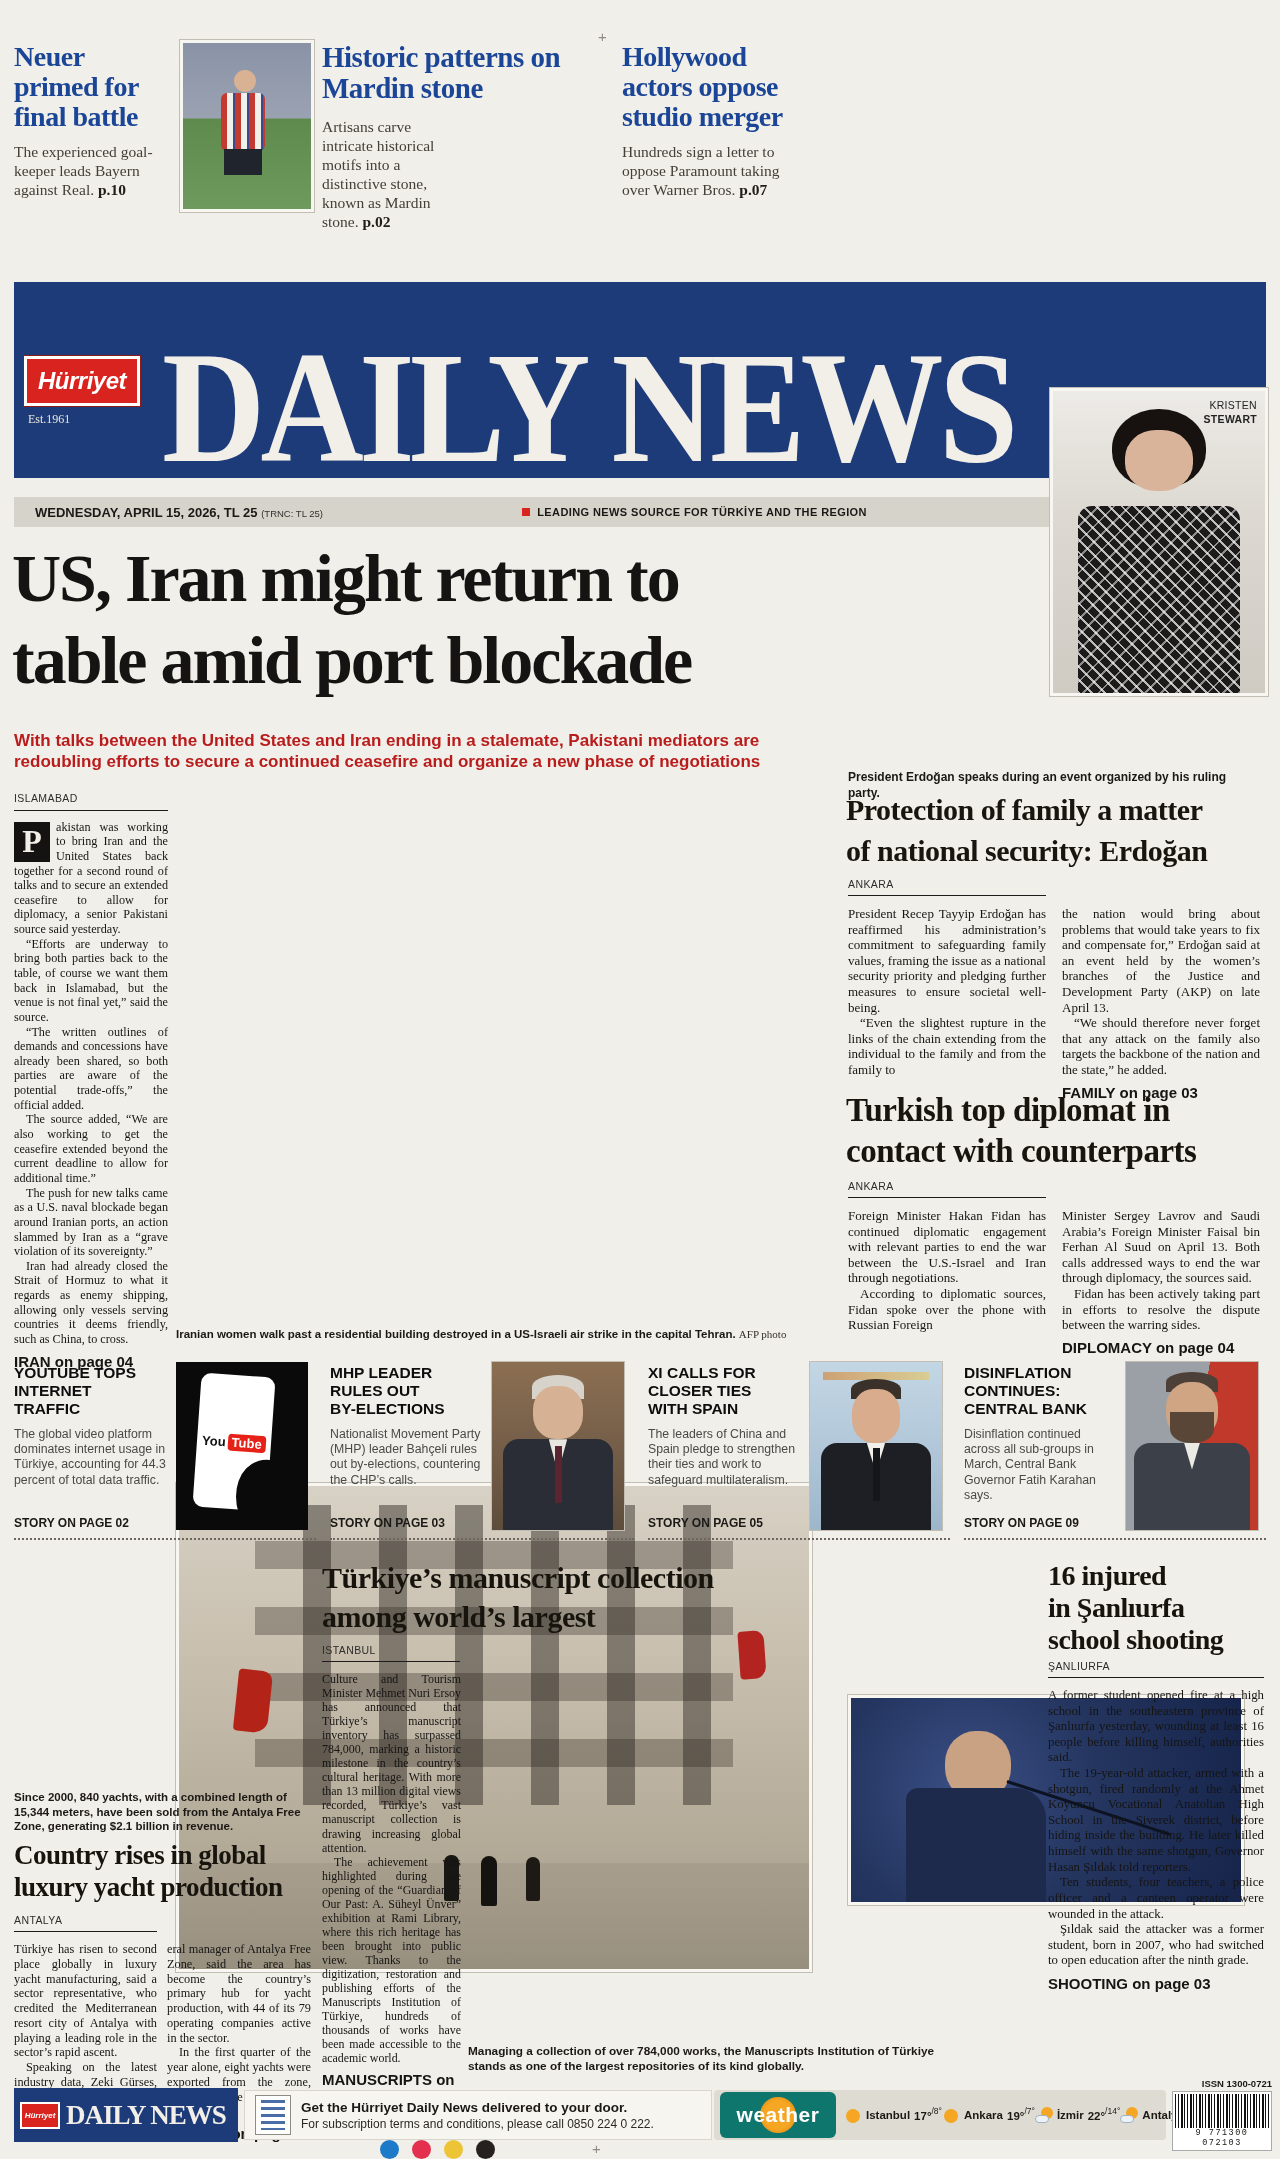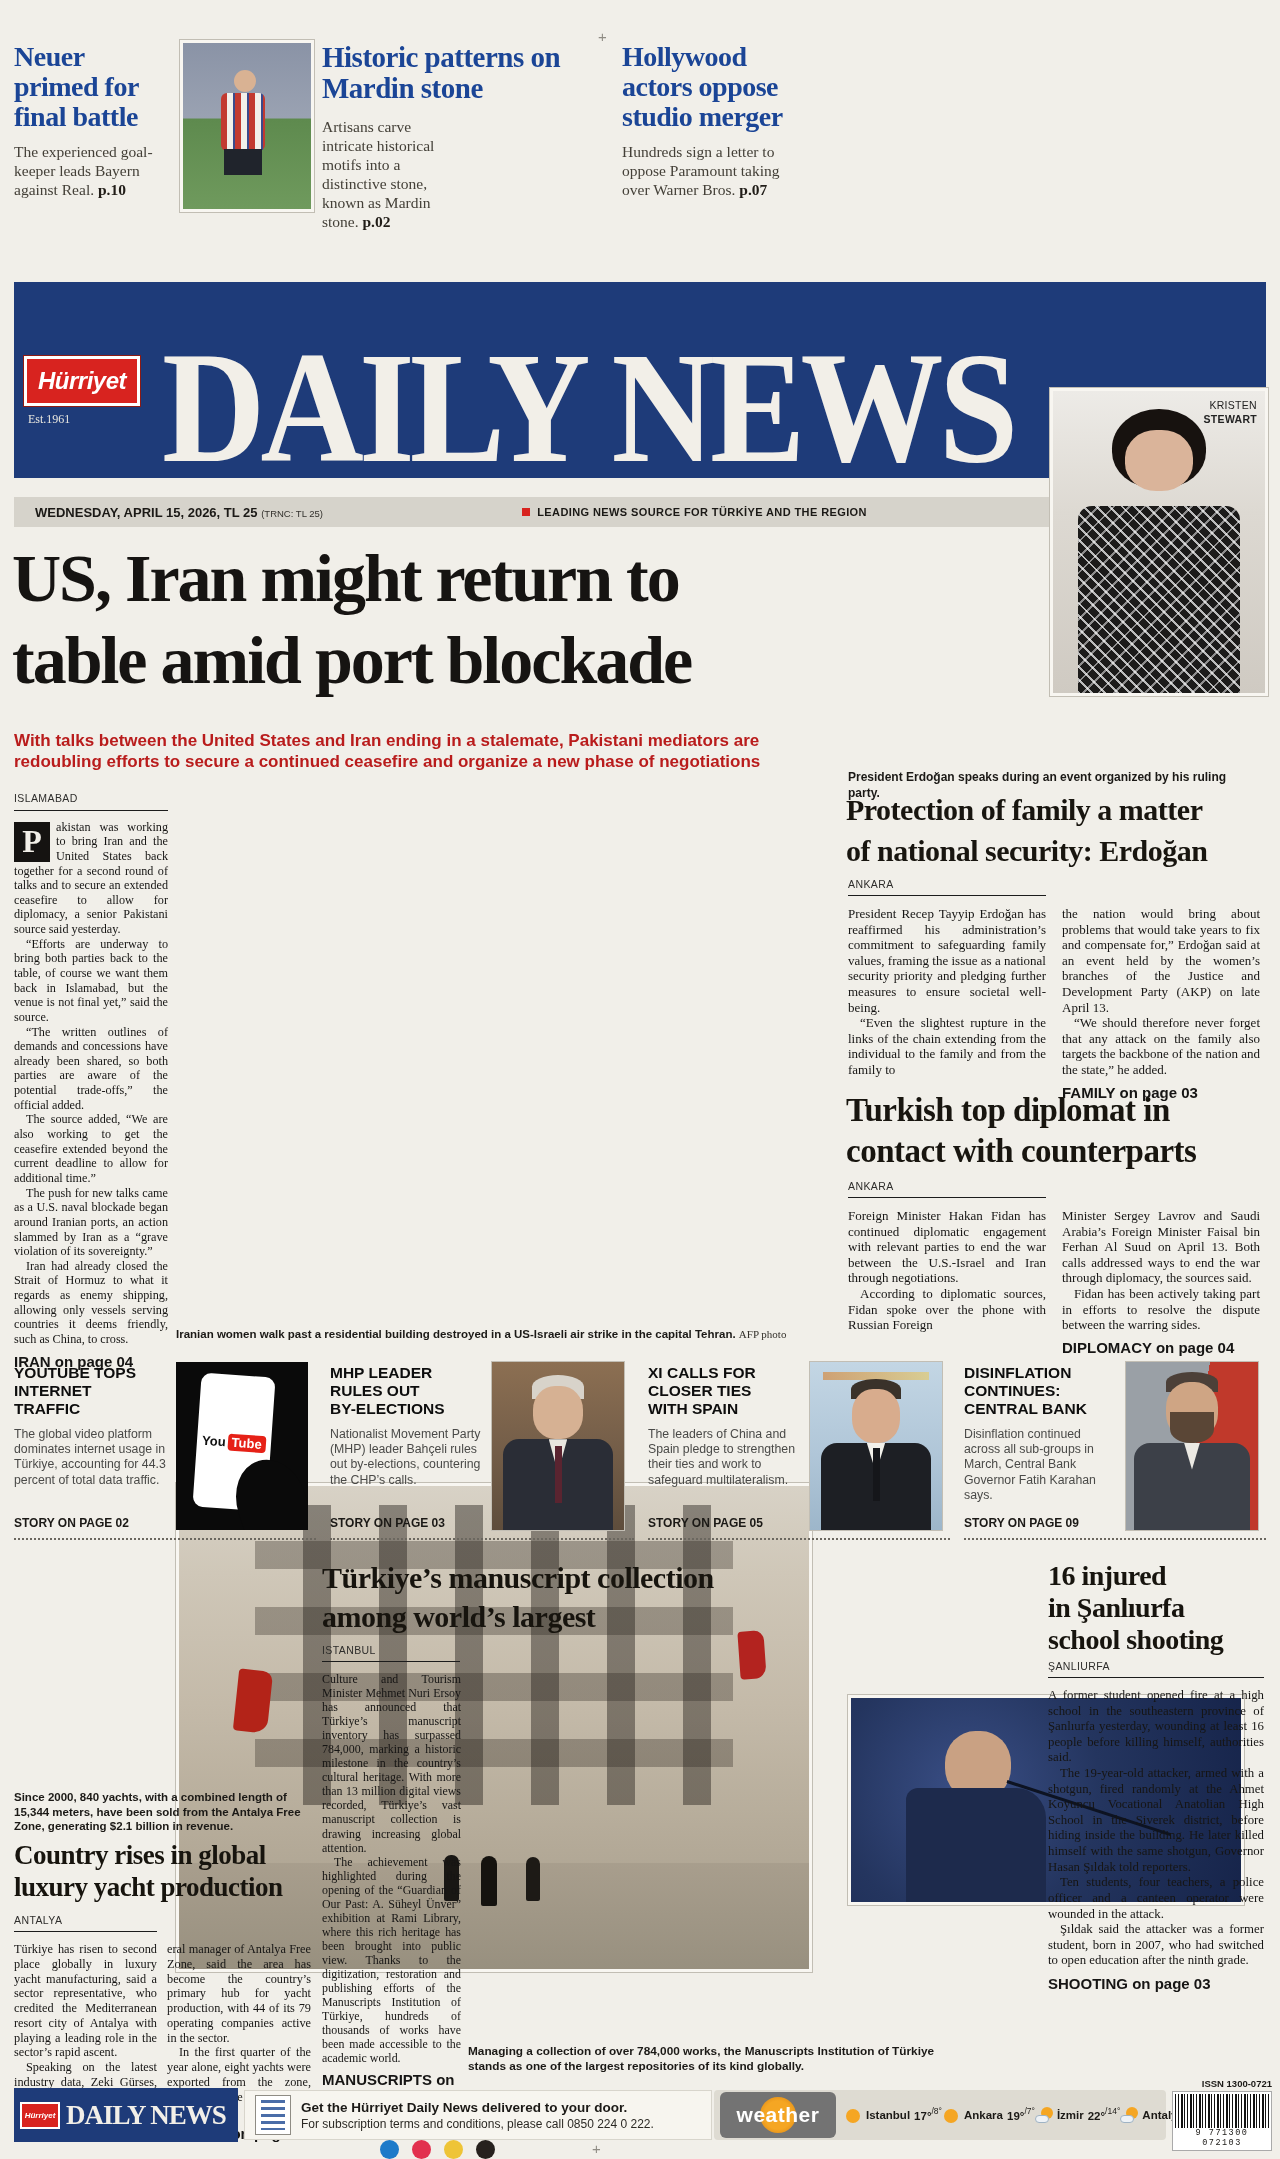--- a/index.html
+++ b/index.html
@@ -105,21 +105,21 @@
   .f-blue { left:0; top:0; width:224px; height:54px; background:#1e3b79; display:flex; align-items:center; padding-left:6px; gap:6px; }
   .f-minilogo { width:40px; height:27px; background:#d8231f; border:2px solid #fff; display:flex; align-items:center; justify-content:center; flex:none; }
   .f-minilogo span { color:#fff; font-size:8px; font-weight:bold; font-style:italic; }
   .f-brand { font-family:"Liberation Serif", serif; font-weight:bold; font-size:27px; color:#f2efe8; letter-spacing:-1px; }
   .f-white { left:230px; top:2px; width:468px; height:50px; background:#f7f5ef; border:1px solid #d8d5cc; display:flex; align-items:center; padding:0 10px; gap:10px; }
   .f-ico { width:36px; height:40px; background:#fff; border:1px solid #8f8c84; padding:4px 5px; flex:none; }
   .f-ico i { display:block; width:100%; height:100%; background:repeating-linear-gradient(180deg,#4a6da8 0 3px,transparent 3px 7px); }
   .f-t1 { font-weight:bold; font-size:13.5px; }
   .f-t2 { font-size:12px; color:#2b2924; margin-top:2px; }
   .f-gray { left:700px; top:2px; width:452px; height:50px; background:#dedbd2; border-radius:4px; }
-  .f-wbox { left:706px; top:4px; width:116px; height:46px; background:#737373; border-radius:6px; display:flex; align-items:center; justify-content:center; overflow:hidden; }
+  .f-wbox { left:706px; top:4px; width:116px; height:46px; background:#0f766e; border-radius:6px; display:flex; align-items:center; justify-content:center; overflow:hidden; }
   .f-wbox .sun { position:absolute; width:36px; height:36px; border-radius:50%; background:radial-gradient(circle,#f5a623 0 55%,#d77f10 100%); }
   .f-wbox span { position:relative; color:#fff; font-size:21px; font-weight:bold; letter-spacing:.5px; }
   .f-wstrip { left:830px; top:4px; width:322px; height:46px; display:flex; align-items:center; justify-content:space-around; }
   .witem { display:flex; align-items:center; gap:4px; }
   .wicon { width:18px; height:16px; position:relative; flex:none; }
   .wicon .s { position:absolute; right:0; top:0; width:12px; height:12px; border-radius:50%; background:#f5a623; }
   .wicon .c { position:absolute; left:0; bottom:0; width:14px; height:8px; border-radius:6px; background:#eef2f6; border:1px solid #9fb3c4; }
   .w-city { font-weight:bold; font-size:11.5px; }
   .w-high { font-weight:bold; font-size:11.5px; }
   .w-low { font-size:8.5px; vertical-align:top; }

